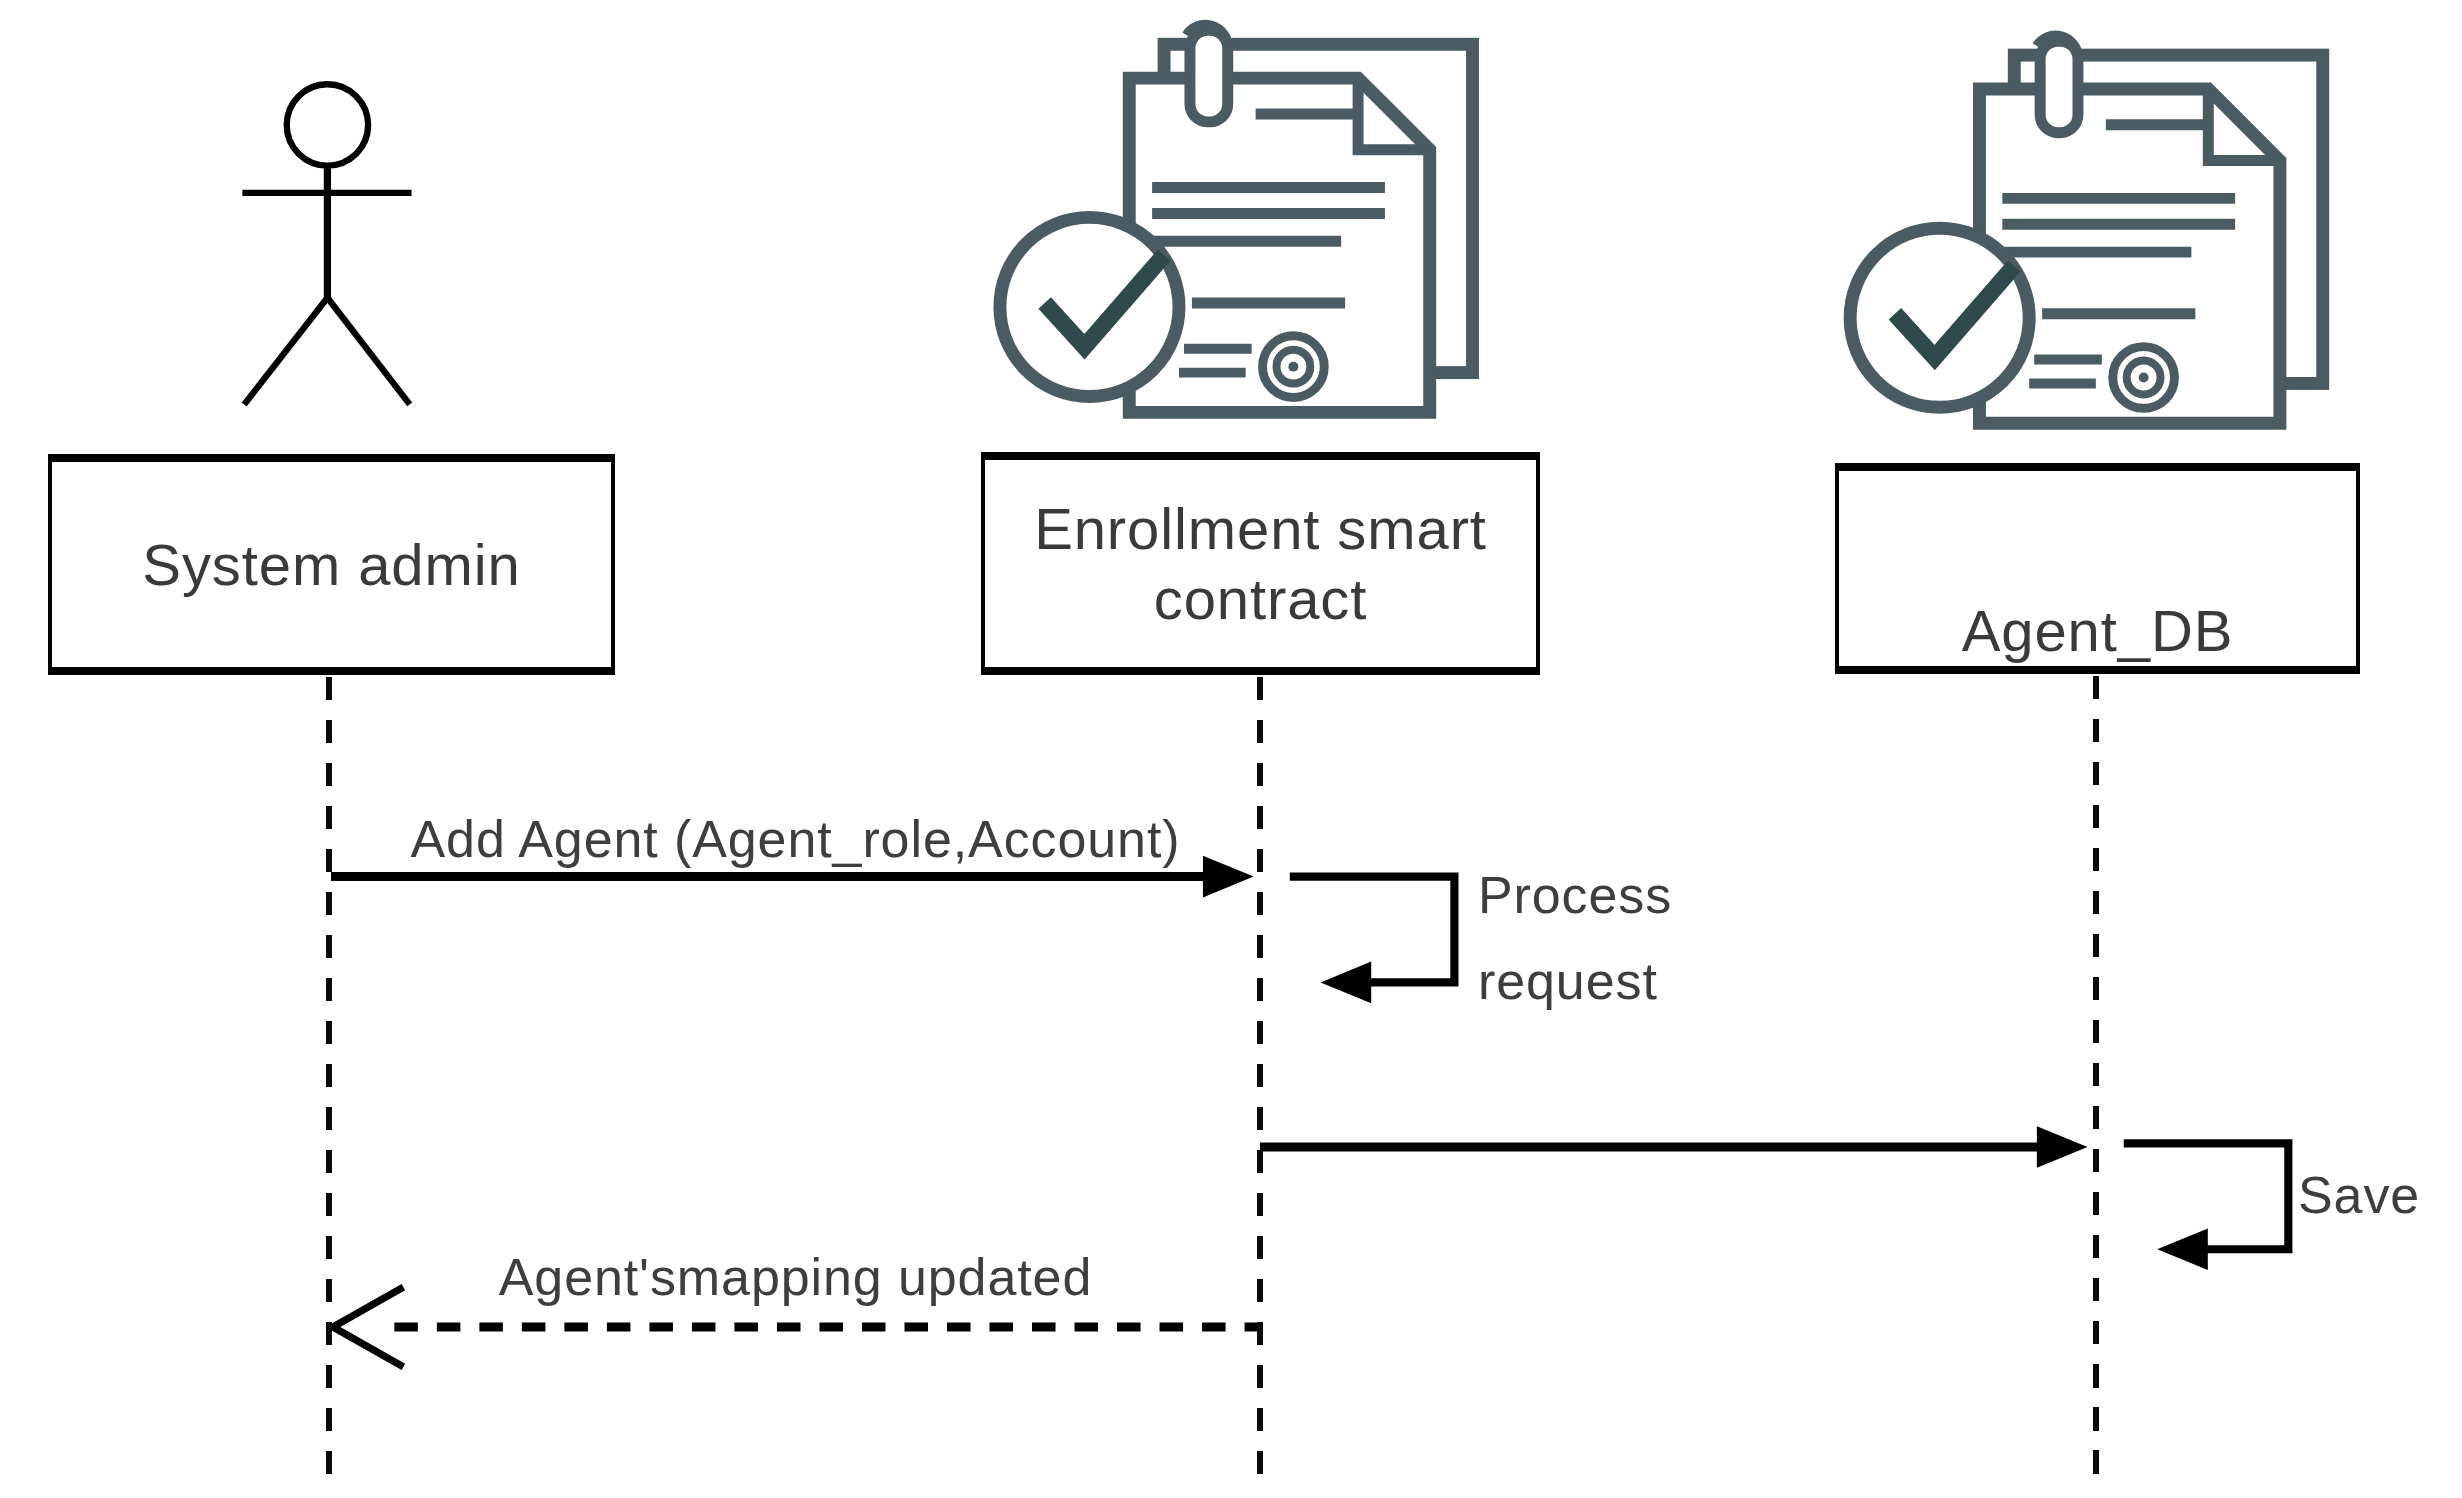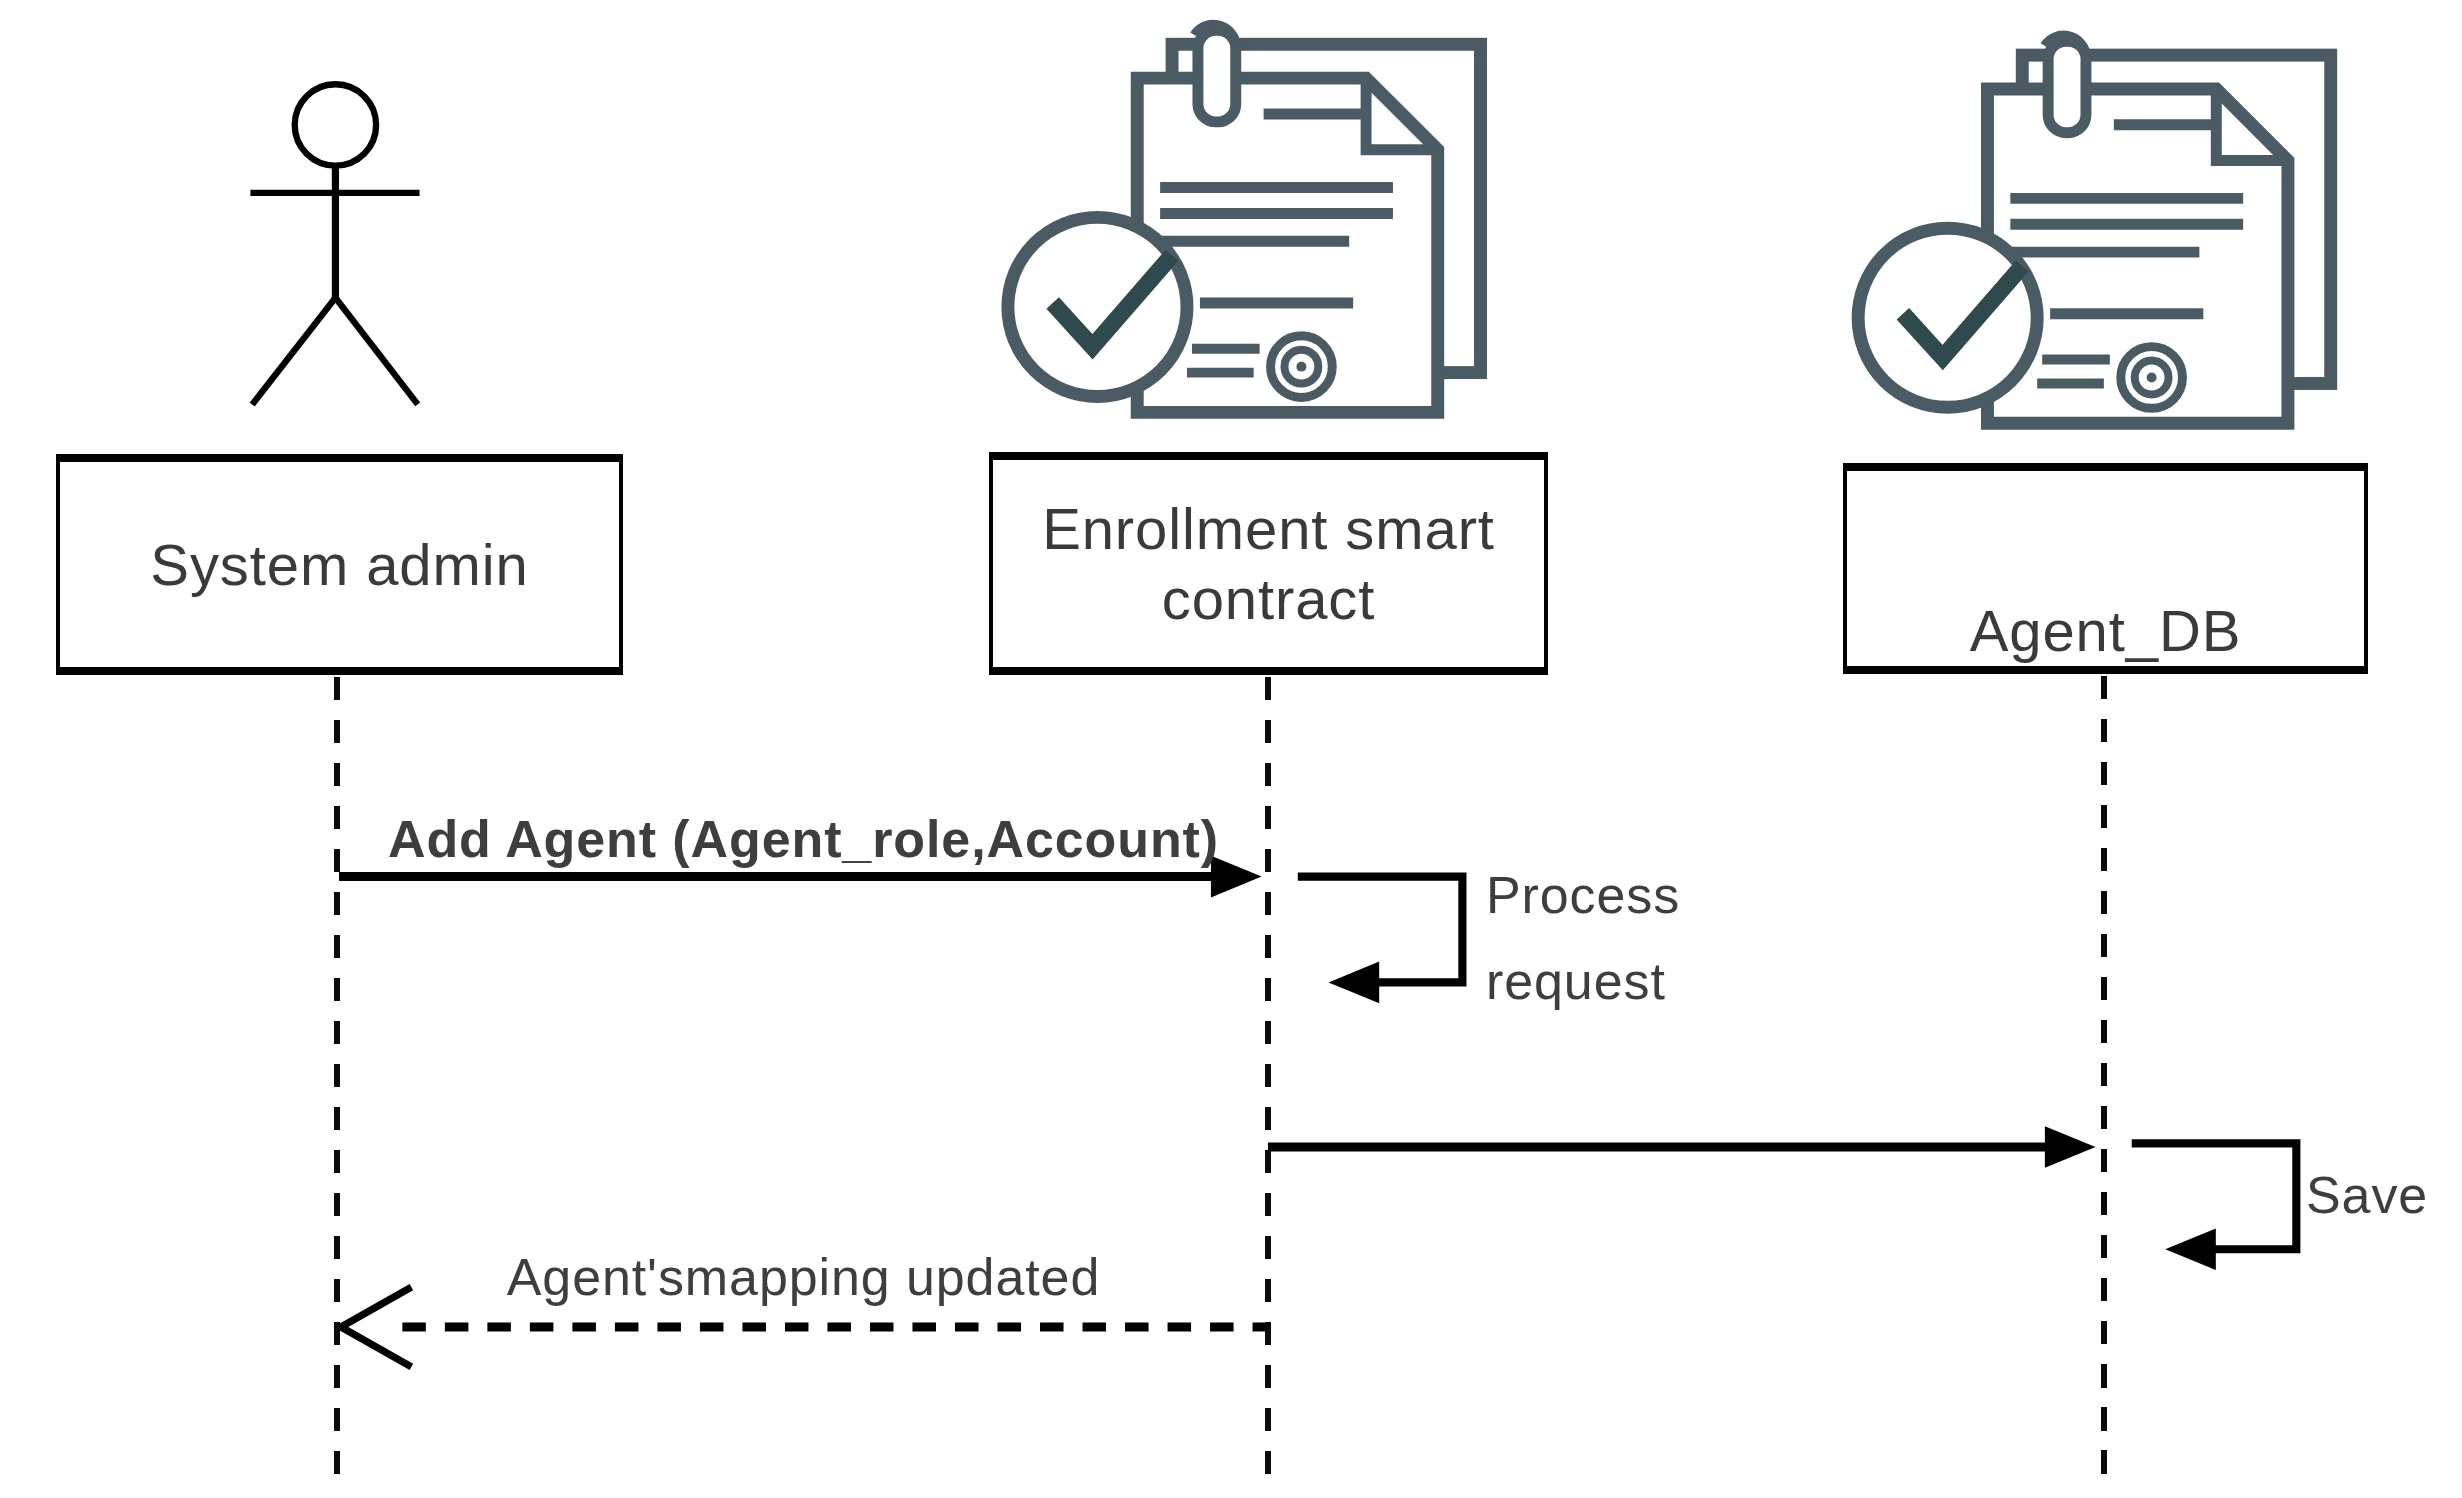--- a/index.html
+++ b/index.html
@@ -10,21 +10,20 @@
   body {
     width: 2462px;
     height: 1499px;
     position: relative;
     font-family: "Liberation Sans", "DejaVu Sans", sans-serif;
     overflow: hidden;
   }
   #diagram {
     position: absolute;
     inset: 0;
-    margin-left: 8px;
   }
   .layer {
     position: absolute;
     left: 0; top: 0;
     width: 2462px;
     height: 1499px;
   }
   .participant-box {
     position: absolute;
     box-sizing: border-box;
@@ -53,21 +52,21 @@
   .lifeline-2 { left: 1257px; top: 677px; height: 814px; }
   .lifeline-3 { left: 2093px; top: 676px; height: 815px; }
   .msg-label {
     position: absolute;
     color: #3e3e3e;
     font-size: 52px;
     white-space: nowrap;
     letter-spacing: 0.9px;
   }
   .msg-label.centered { text-align: center; white-space: nowrap; }
-  .lbl-add-agent { left: 331px;  top: 809px;  width: 929px; font-weight: bold; }
+  .lbl-add-agent { left: 331px;  top: 809px;  width: 929px; }
   .lbl-process   { left: 1478px; top: 852px;  width: 271px; white-space: normal; line-height: 86px; }
   .lbl-send      { left: 1260px; top: 1078px; width: 836px; }
   .lbl-save      { left: 2298px; top: 1165px; }
   .lbl-return    { left: 331px;  top: 1247px; width: 929px; }
   svg { display: block; }
 </style>
 </head>
 <body>
 
 <div id="diagram">

